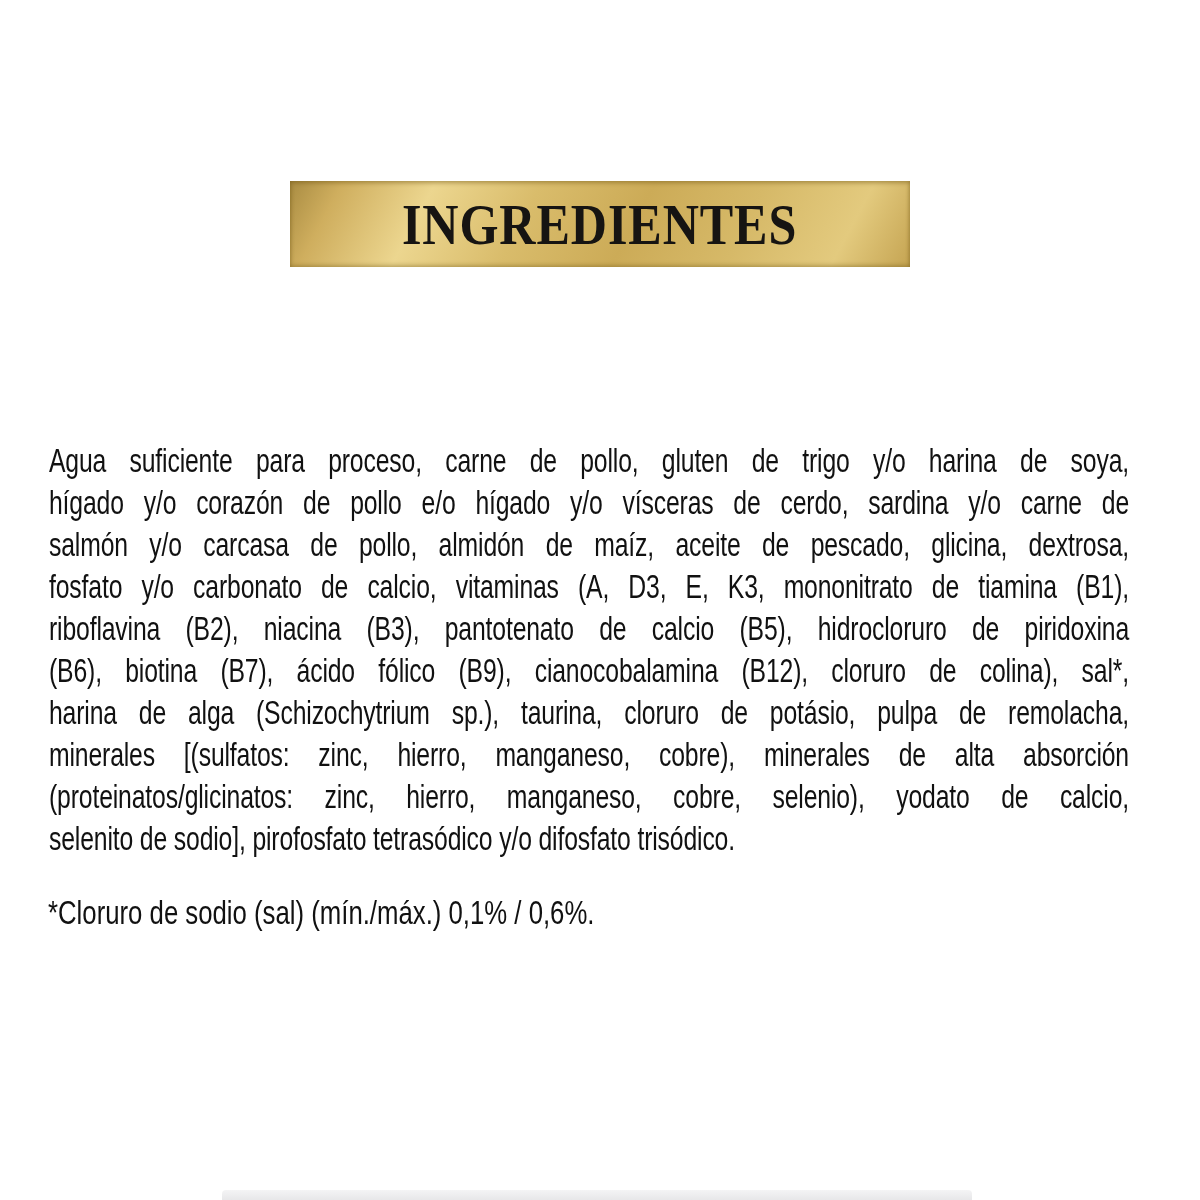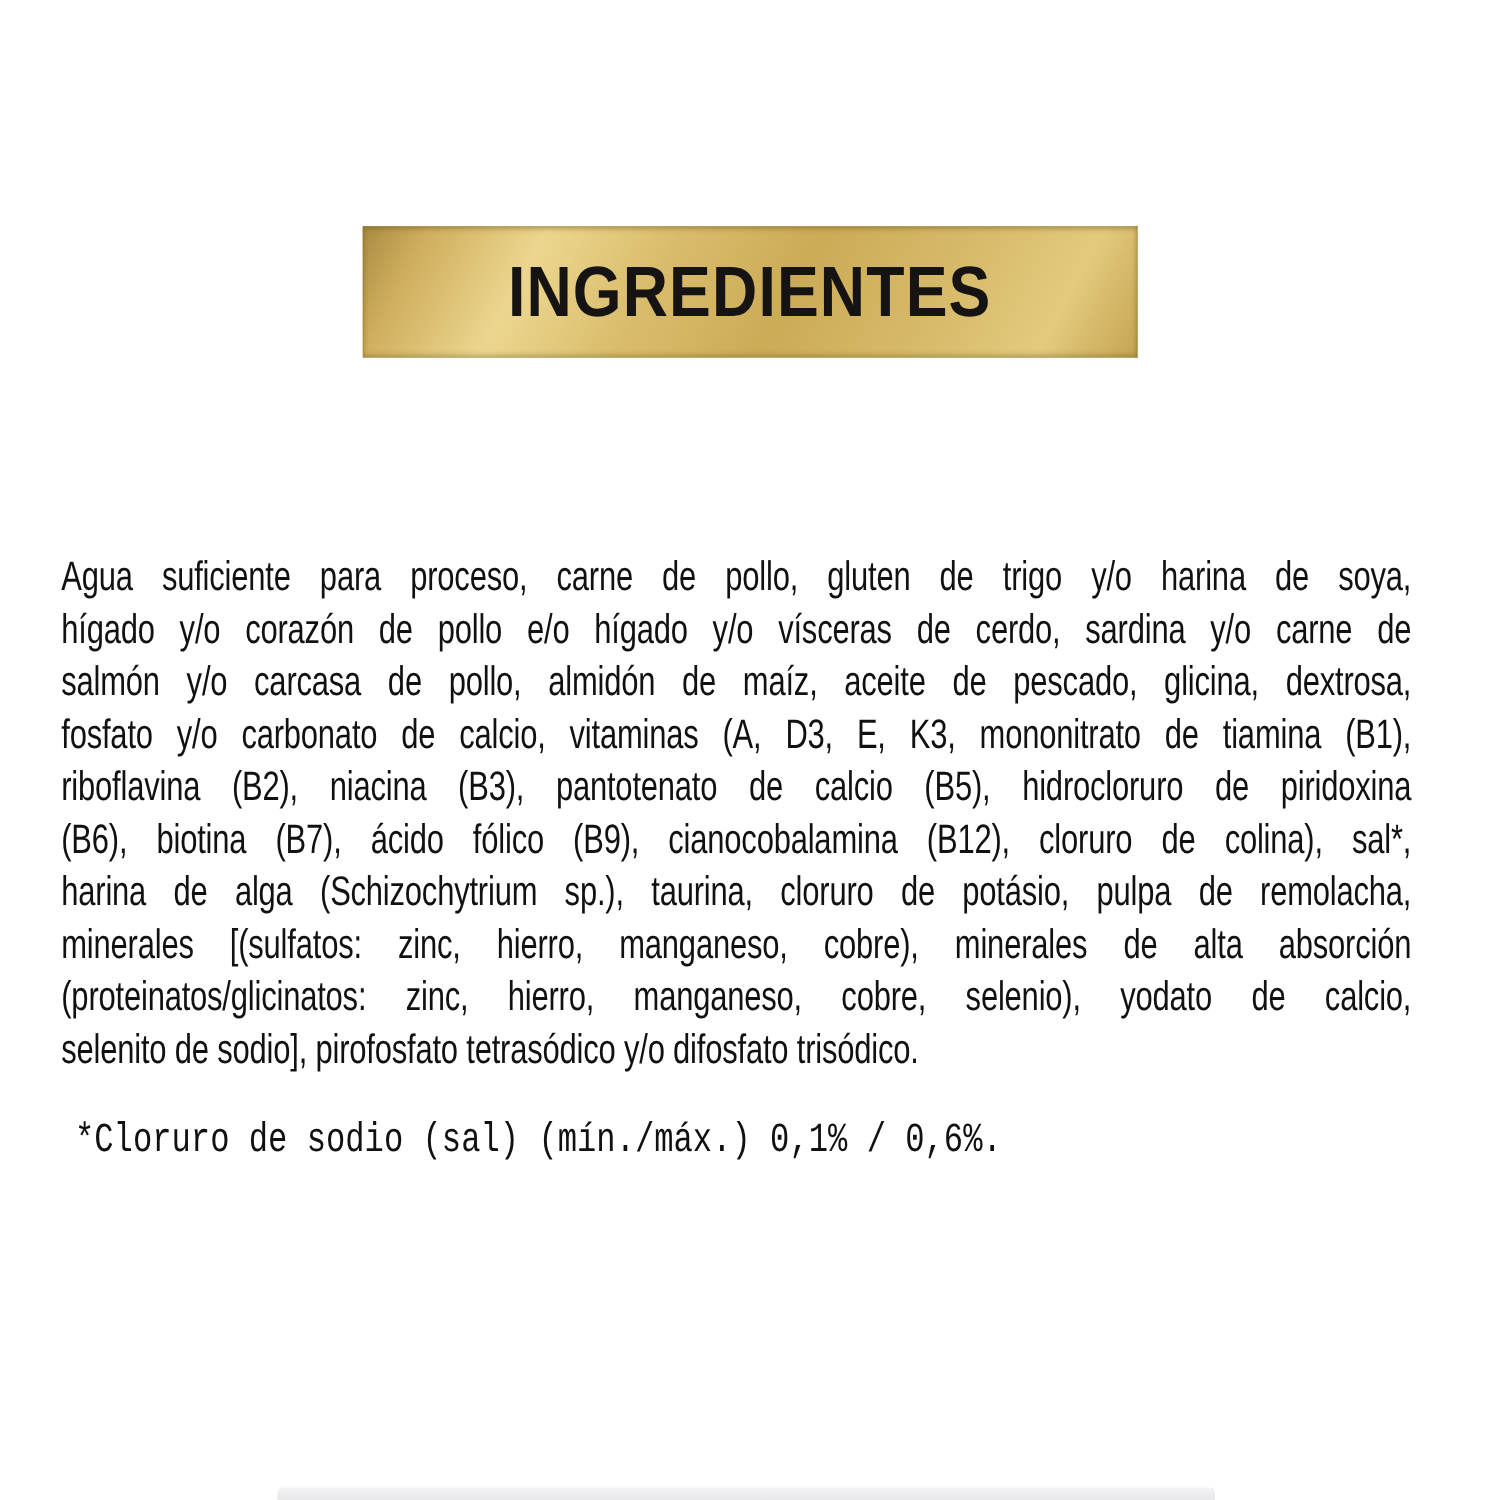--- a/index.html
+++ b/index.html
@@ -16,35 +16,36 @@
     font-family: "Liberation Sans", sans-serif;
     color: #111111;
   }
 
   
   .gold-banner {
     position: absolute;
     left: 290px;
     top: 181px;
     width: 620px;
-    height: 105px;
+    height: 86px;
     background: linear-gradient(118deg,
       #a98c42 0%,
       #cfae5e 8%,
       #ecd68f 22%,
       #d9bc6b 38%,
       #ccab57 55%,
       #d6b968 72%,
       #e3ca7e 88%,
       #c5a452 100%);
     box-shadow: inset 0 2px 4px rgba(110, 85, 20, 0.45),
                 inset 0 -2px 4px rgba(110, 85, 20, 0.35);
     display: flex;
     align-items: center;
     justify-content: center;
+    font-family: Liberation Serif, serif;
   }
   .gold-banner .title {
     font-size: 57px;
     font-weight: 700;
     letter-spacing: 1px;
     color: #161412;
     transform: scaleX(0.88);
     white-space: nowrap;
   }
 
@@ -69,24 +70,23 @@
     color: #111111;
   }
   .ingredients .line:last-child {
     text-align-last: left;
     -moz-text-align-last: left;
   }
 
   
   .footnote {
     position: absolute;
-    left: 60px;
+    left: 48px;
     top: 892px;
     width: 1080px;
-    font-family: Liberation Mono, monospace;
   }
   .footnote .note {
     display: inline-block;
     font-size: 33px;
     line-height: 42px;
     transform: scaleX(0.78);
     transform-origin: 0 0;
     white-space: nowrap;
     color: #111111;
   }

